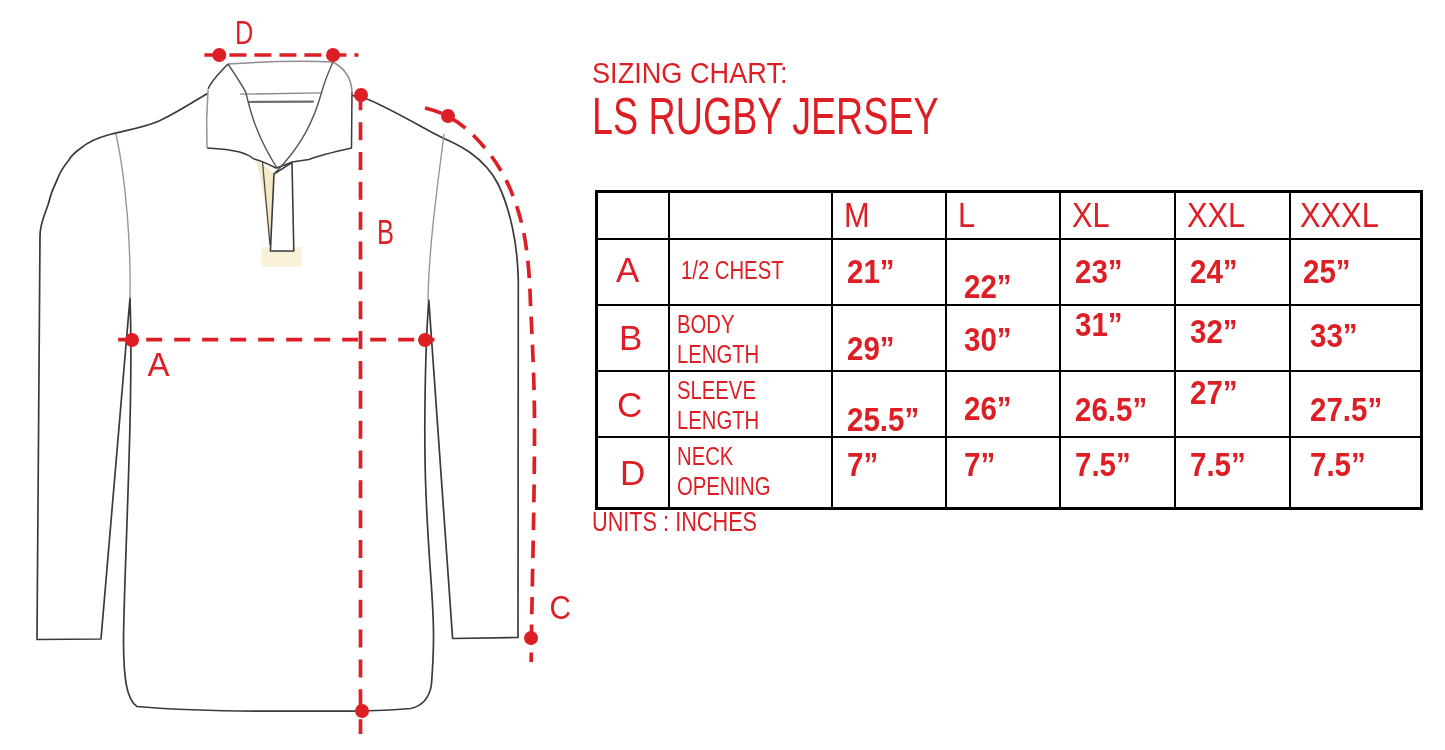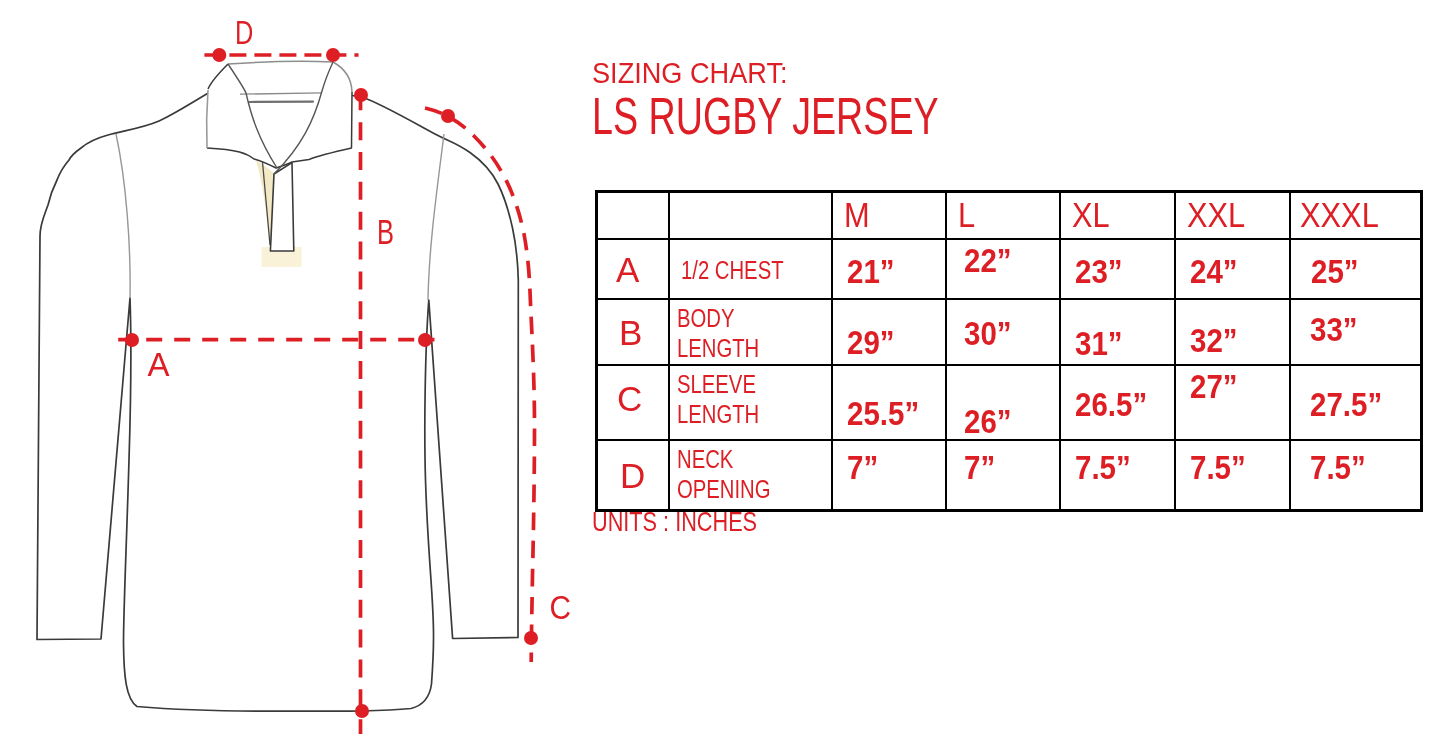--- a/index.html
+++ b/index.html
@@ -167,39 +167,39 @@
       <td class="hdr"><span class="sx85">M</span></td>
       <td class="hdr"><span class="sx85">L</span></td>
       <td class="hdr"><span class="sx85">XL</span></td>
       <td class="hdr"><span class="sx85">XXL</span></td>
       <td class="hdr" style="padding-left:9px"><span class="sx85">XXXL</span></td>
     </tr>
     <tr style="height:60px">
       <td class="letter" style="padding-top:11.6px;position:relative;left:-5px">A</td>
       <td class="lbl" style="padding-left:11px;padding-top:15px"><span class="sx78">1/2 CHEST</span></td>
       <td class="num" style="padding-top:14.5px"><span class="sx88">21”</span></td>
-      <td class="num" style="padding-top:4px;padding-left:17px"><span class="sx88">22”</span></td>
+      <td class="num" style="padding-top:30px;padding-left:17px"><span class="sx88">22”</span></td>
       <td class="num" style="padding-top:14.5px"><span class="sx88">23”</span></td>
       <td class="num" style="padding-top:14.5px"><span class="sx88">24”</span></td>
-      <td class="num" style="padding-top:14.5px;padding-left:20px"><span class="sx88">25”</span></td>
+      <td class="num" style="padding-top:14.5px;padding-left:12px"><span class="sx88">25”</span></td>
     </tr>
     <tr style="height:66px">
       <td class="letter" style="padding-top:14.7px;position:relative;left:-2px">B</td>
       <td class="lbl"><span class="sx78">BODY<br>LENGTH</span></td>
       <td class="num" style="padding-top:26px"><span class="sx88">29”</span></td>
       <td class="num" style="padding-top:17.3px;padding-left:17px"><span class="sx88">30”</span></td>
-      <td class="num" style="padding-top:27px"><span class="sx88">31”</span></td>
-      <td class="num" style="padding-top:24px"><span class="sx88">32”</span></td>
+      <td class="num" style="padding-top:2px"><span class="sx88">31”</span></td>
+      <td class="num" style="padding-top:9px"><span class="sx88">32”</span></td>
       <td class="num" style="padding-top:13px;padding-left:19px"><span class="sx88">33”</span></td>
     </tr>
     <tr style="height:64px">
       <td class="letter" style="padding-top:15.3px;position:relative;left:-3px">C</td>
       <td class="lbl"><span class="sx78">SLEEVE<br>LENGTH</span></td>
       <td class="num" style="padding-top:31px"><span class="sx88">25.5”</span></td>
-      <td class="num" style="padding-top:39px;padding-left:17px"><span class="sx88">26”</span></td>
+      <td class="num" style="padding-top:20px;padding-left:17px"><span class="sx88">26”</span></td>
       <td class="num" style="padding-top:21.7px"><span class="sx88">26.5”</span></td>
       <td class="num" style="padding-top:4px"><span class="sx88">27”</span></td>
       <td class="num" style="padding-top:21.7px;padding-left:19px"><span class="sx88">27.5”</span></td>
     </tr>
     <tr style="height:71px">
       <td class="letter" style="padding-top:17.2px;position:relative;left:0px">D</td>
       <td class="lbl"><span class="sx78">NECK<br>OPENING</span></td>
       <td class="num" style="padding-top:10.4px"><span class="sx88">7”</span></td>
       <td class="num" style="padding-top:10.4px;padding-left:17px"><span class="sx88">7”</span></td>
       <td class="num" style="padding-top:10.4px"><span class="sx88">7.5”</span></td>

